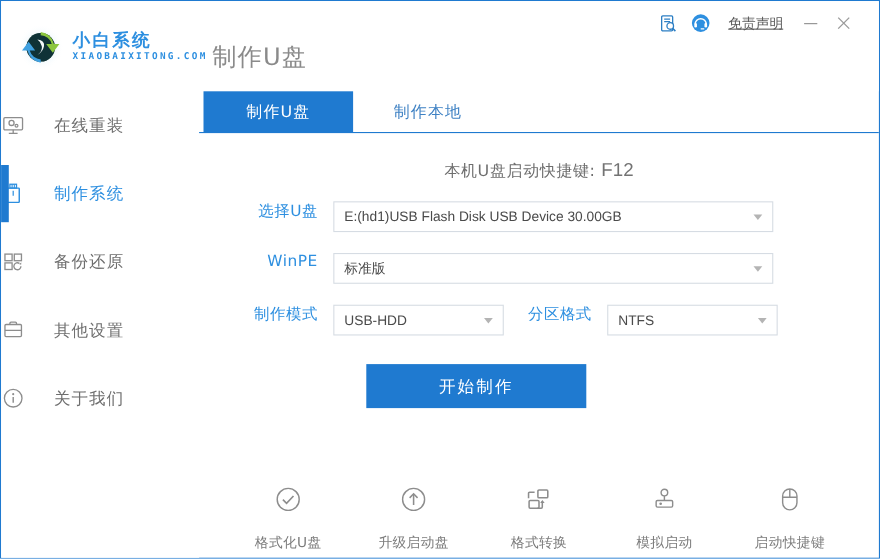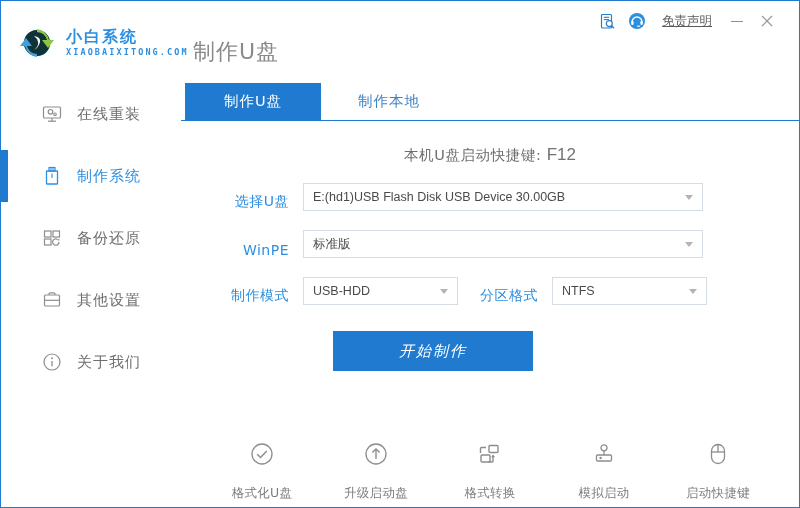--- a/index.html
+++ b/index.html
@@ -73,22 +73,22 @@
   
   .sidebar {
     position: absolute; left: 0; top: 82px;
     width: 180px; height: 425px;
     background: #ffffff;
   }
   .side-item {
     position: relative;
     height: 62px;
     display: flex; align-items: center;
-    padding-left: 40px;
     cursor: pointer;
+    gap: 12px;
   }
   .side-item .si-icon {
     width: 22px; height: 22px; flex: 0 0 22px;
     display: flex; align-items: center; justify-content: center;
     margin-right: 14px;
   }
   .side-item .si-label {
     font-size: 15px; color: #6e6e6e; letter-spacing: 1px;
     font-family: "DejaVu Sans", sans-serif;
   }
@@ -127,21 +127,21 @@
     font-size: 14.5px; color: #6e6e6e; letter-spacing: 0.6px;
     font-family: "DejaVu Sans", sans-serif;
   }
   .hotkey-line .hk-val {
     color: #737373; font-size: 17px; letter-spacing: 0;
     font-family: "Liberation Sans", sans-serif;
   }
 
   
   .form { margin-top: 18px; padding-left: 30px; }
-  .frow { display: flex; align-items: flex-end; margin-bottom: 19px; }
+  .frow { display: flex; align-items: flex-start; margin-bottom: 19px; }
   .flabel {
     width: 78px; text-align: right; margin-right: 14px;
     font-size: 14px; color: #2d8fe0; letter-spacing: 0.5px;
     font-family: "DejaVu Sans", sans-serif;
   }
   .fselect {
     position: relative;
     height: 28px;
     border: 1px solid #d6dce3;
     background: #ffffff;
@@ -156,21 +156,21 @@
   .caret {
     position: absolute; right: 9px; top: 50%;
     margin-top: -2px;
     width: 0; height: 0;
     border-left: 4.5px solid transparent;
     border-right: 4.5px solid transparent;
     border-top: 5px solid #b4b4b4;
   }
   .flabel.mid { width: 66px; margin-left: 14px; }
 
-  .start-row { margin-top: 26px; padding-left: 122px; font-style: italic; }
+  .start-row { margin-top: 26px; padding-left: 122px; }
   .start-btn {
     width: 200px; height: 40px;
     background: #1f7ad0; color: #ffffff;
     border: none; cursor: pointer;
     font-size: 15px; letter-spacing: 2px;
     display: flex; align-items: center; justify-content: center;
     font-family: "DejaVu Sans", sans-serif;
   }
 
   

